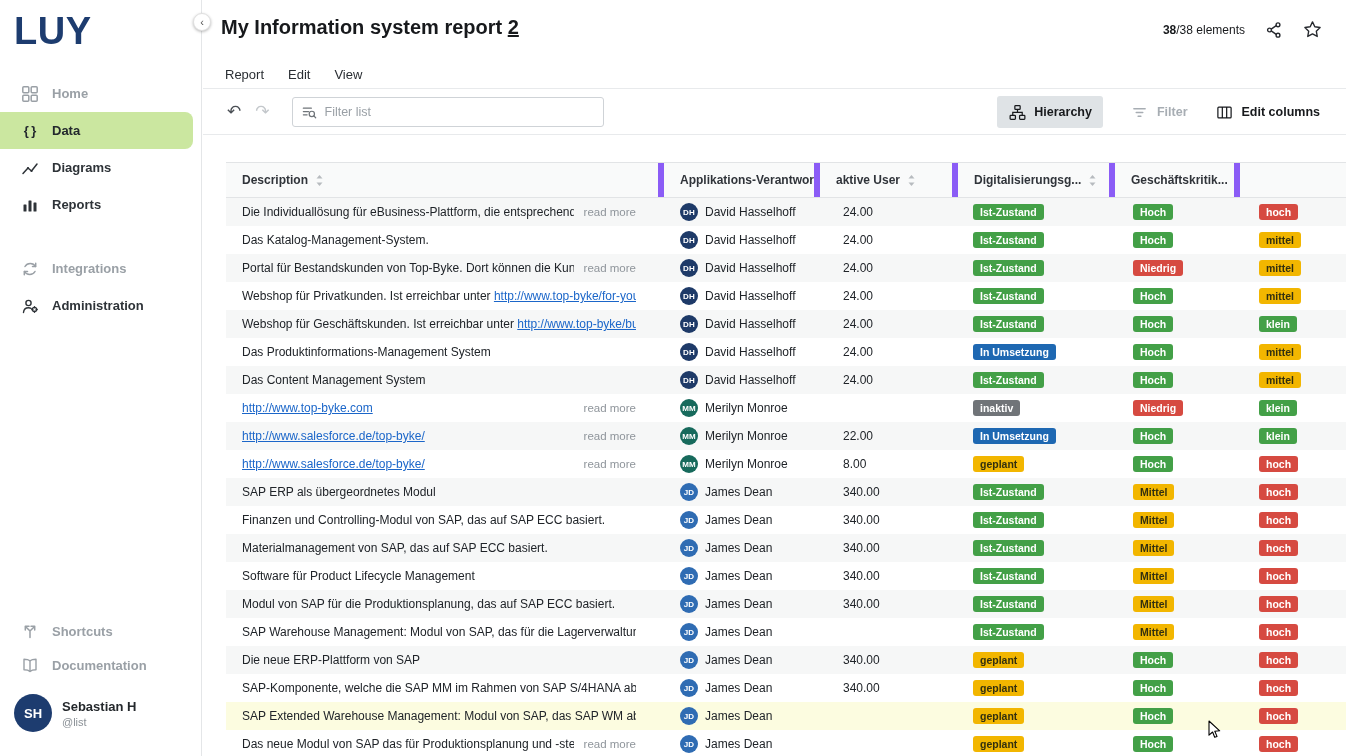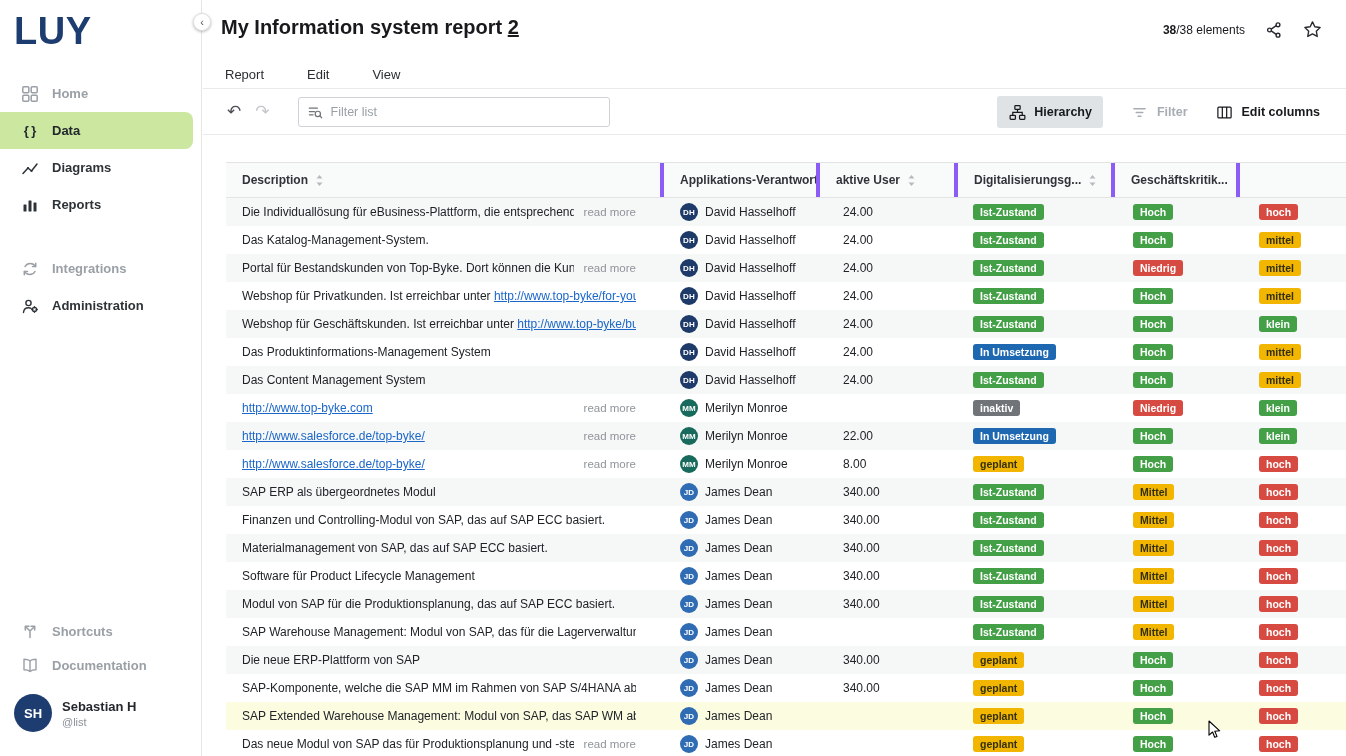--- a/index.html
+++ b/index.html
@@ -31,48 +31,48 @@
 
   
   .main { position:absolute; left:203px; top:0; right:0; height:756px; background:#fff; }
   .header-row { height:60px; position:relative; padding:16px 0 0 18px; }
   .page-title { font-size:20px; font-weight:700; color:#17191c; }
   .title-suffix { text-decoration:underline; }
   .header-meta { position:absolute; right:24px; top:20px; display:flex; align-items:center; gap:20px; }
   .elements { font-size:12px; color:#17191c; }
   .elements .count-bold { font-weight:700; }
   .meta-icon { color:#26292e; cursor:pointer; display:flex; }
-  .menu-row { height:29px; display:flex; align-items:center; gap:43px; padding-left:22px;
+  .menu-row { height:29px; display:flex; align-items:center; gap:24px; padding-left:22px;
     border-bottom:1px solid #e8eaec; font-size:13px; color:#2a2e33; }
   .menu-item { cursor:pointer; }
 
   
   .toolbar { height:46px; display:flex; align-items:center; padding-left:24px;
     border-bottom:1px solid #e8eaec; position:relative; }
   .undo-redo { display:flex; align-items:center; gap:14px; font-size:17px; }
   .undo { color:#4a4f55; cursor:pointer; }
   .redo { color:#c3c7cb; cursor:pointer; }
-  .filter-wrap { position:relative; margin-left:28px; width:312px; }
+  .filter-wrap { position:relative; margin-left:22px; width:312px; }
   .filter-wrap .in-icon { position:absolute; left:9px; top:7px; color:#6f7479; }
   .filter-input { width:100%; height:30px; border:1px solid #cfd3d7; border-radius:3px;
     padding:0 10px 0 32px; font-size:12.5px; color:#333; outline:none;
     font-family:"Liberation Sans", sans-serif; }
   .filter-input::placeholder { color:#9aa0a6; }
   .toolbar-right { position:absolute; right:26px; top:0; height:46px; display:flex; align-items:center; gap:28px; }
   .tb-btn { display:flex; align-items:center; gap:8px; font-size:12.5px; font-weight:600; cursor:pointer; }
   .btn-hierarchy { background:#dfe3e6; padding:7px 11px; border-radius:3px; color:#17191c; }
   .btn-filter { color:#a7adb3; }
   .btn-editcols { color:#17191c; }
 
   
   .table-wrap { position:absolute; top:162px; left:23px; right:0; bottom:0; overflow:hidden; }
   .grid-cols { display:grid; grid-template-columns:438px 156px 138px 157px 125px 146px; min-width:1160px; }
   .thead { height:36px; background:#f9fafa; border-top:1px solid #e2e4e6; border-bottom:1px solid #e2e4e6; }
   .th { display:flex; align-items:center; gap:7px; padding-left:16px; font-size:12px; font-weight:700;
-    color:#30343a; border-right:4px solid #8b5cf6; overflow:hidden; white-space:nowrap; cursor:pointer; }
+    color:#30343a; border-right:6px solid #8b5cf6; overflow:hidden; white-space:nowrap; cursor:pointer; }
   .tr { height:28px; align-items:center; cursor:pointer; }
   .tr.stripe { background:#f6f7f7; }
   .tr.highlight { background:#fcfce0; }
   .td { font-size:12px; color:#202429; overflow:hidden; white-space:nowrap; }
   .td-desc { display:flex; align-items:center; padding-left:16px; padding-right:28px; }
   .desc-text { overflow:hidden; }
   .d-link, .desc-text a { color:#1b66c9; text-decoration:underline; }
   .read-more { margin-left:auto; padding-left:10px; color:#8f959b; font-size:11.5px; flex:none; cursor:pointer; }
   .td-owner { display:flex; align-items:center; gap:7px; padding-left:16px; }
   .avatar { width:18px; height:18px; border-radius:50%; color:#fff; font-size:8px; font-weight:700;

